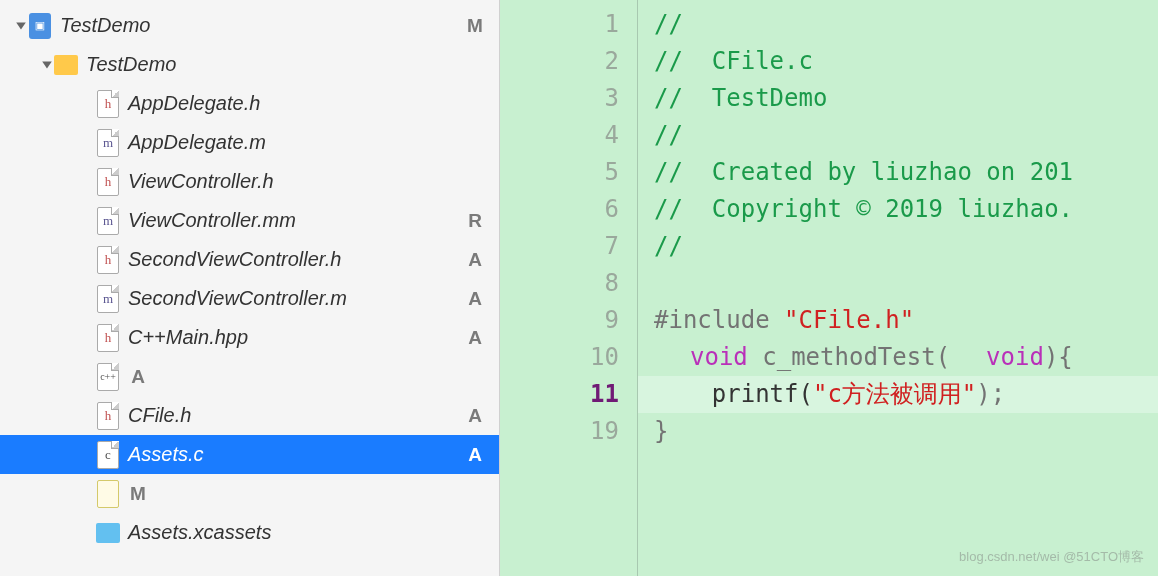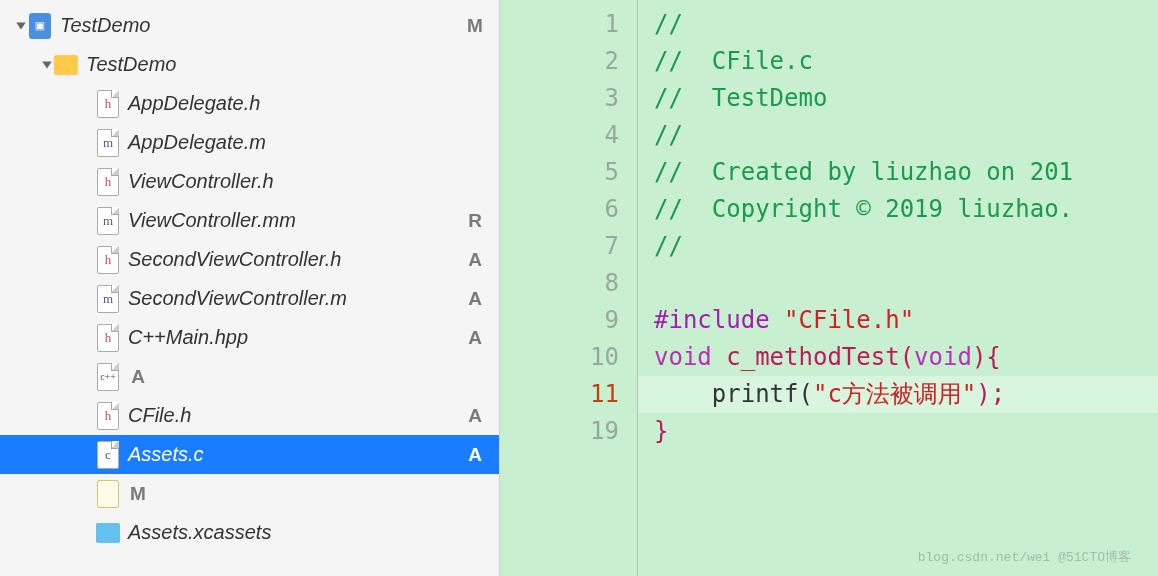--- a/index.html
+++ b/index.html
@@ -123,47 +123,47 @@
       text-align: right;
       padding-right: 18px;
       color: #9aa89c;
       padding-top: 6px;
       flex-shrink: 0;
       position: relative;
       background: #c8f0d0;
       border-right: 1px solid #a8c8b0;
     }
     .gutter .ln { height: 37px; line-height: 37px; }
-    .gutter .ln.current { color: #c2410c; font-weight: 400; }
+    .gutter .ln.current { color: #701a75; font-weight: 700; }
     .code {
       flex: 1;
       padding-top: 6px;
       padding-left: 16px;
       white-space: pre;
       position: relative;
     }
     .code-line { height: 37px; line-height: 37px; }
     .code-line.hl {
       background: #d8f5df;
       margin-left: -16px;
       padding-left: 16px;
     }
     .cm { color: #1a9a4a; }
-    .kw { color: #b930b9; }
-    .pp { color: #a21caf; text-align: center; }
+    .kw { color: #b930b9; margin-left: 36px; }
+    .pp { color: #737373; text-align: center; }
     .str { color: #d02020; }
-    .id { color: #be185d; }
+    .id { color: #737373; }
     .fn { color: #333; text-align: center; }
     .watermark {
       position: absolute;
       bottom: 10px;
-      right: 27px;
+      right: 14px;
       font-size: 13px;
       color: rgba(120,120,120,0.45);
-      font-family: Liberation Mono, monospace;
+      font-family: Liberation Sans, sans-serif;
     }
   </style>
 </head>
 <body>
 
 <div class="sidebar">
 
   <div class="tree-item">
     <span class="disclosure">
       <svg viewBox="0 0 10 10">

